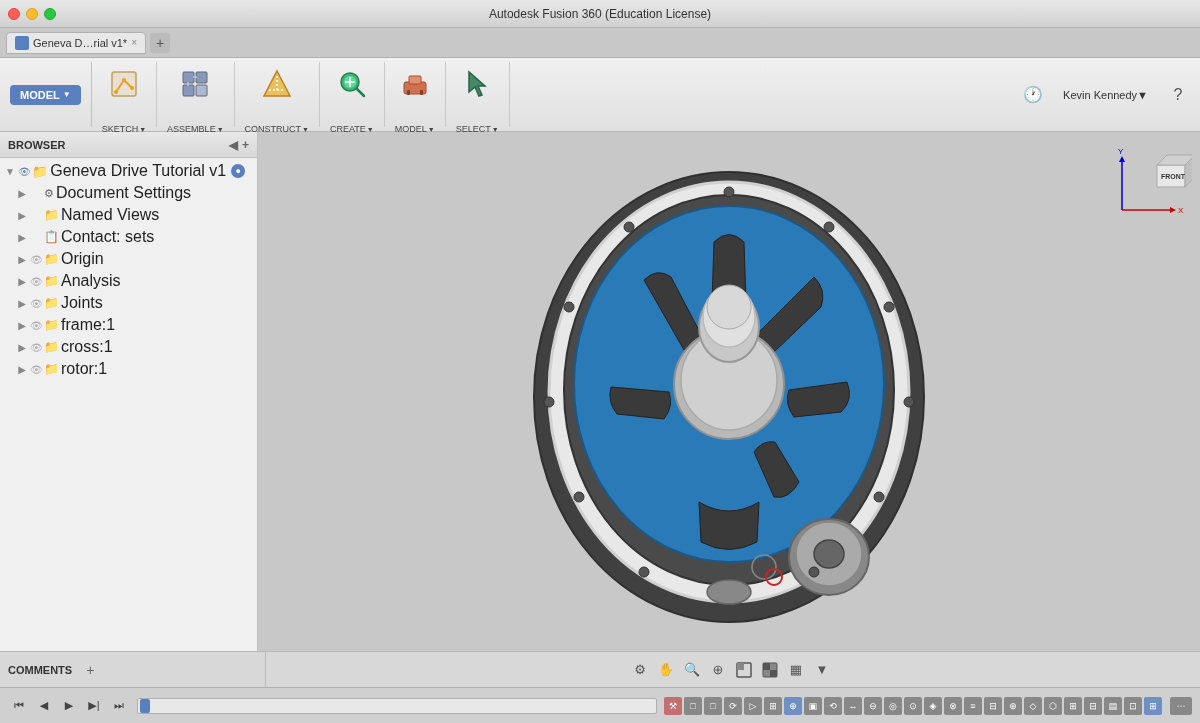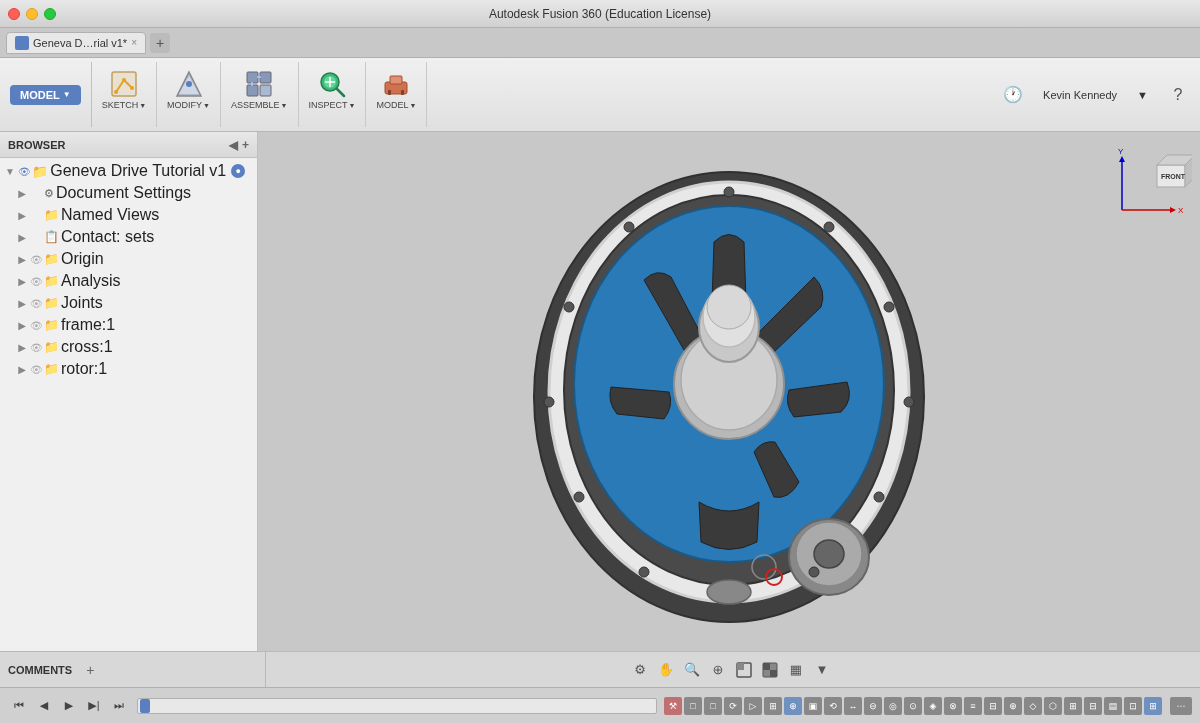--- a/index.html
+++ b/index.html
@@ -94,20 +94,21 @@
       align-items: flex-end;
     }
     .toolbar-item {
       display: flex;
       flex-direction: column;
       align-items: center;
       cursor: pointer;
       padding: 2px 4px;
       border-radius: 3px;
       min-width: 36px;
+      gap: 24px;
     }
     .toolbar-icon {
       width: 32px;
       height: 32px;
       display: flex;
       align-items: center;
       justify-content: center;
       font-size: 18px;
     }
     .toolbar-label {
@@ -131,21 +132,21 @@
     .rt-btn {
       width: 28px; height: 28px;
       border-radius: 4px;
       display: flex; align-items: center; justify-content: center;
       cursor: pointer;
       font-size: 16px;
       color: #555;
     }
 
     #user-area {
-      display: flex; align-items: flex-start; gap: 20px;
+      display: flex; align-items: flex-start; gap: 0;
       padding: 0 8px;
       font-size: 11px; color: #333;
       cursor: pointer;
     }
 
     
     #main {
       display: flex;
       height: calc(723px - 28px - 30px - 74px - 36px - 36px);
       
@@ -307,37 +308,20 @@
         </div>
         <div class="toolbar-label">
           <span>SKETCH</span>
           <span class="toolbar-label-arrow">▼</span>
         </div>
       </div>
     </div>
   </div>
 
 
-  <div class="toolbar-section">
-    <div class="toolbar-section-items">
-      <div class="toolbar-item">
-        <div class="toolbar-icon">
-          <svg width="32" height="32" viewBox="0 0 32 32">
-            <polygon points="16,4 28,28 4,28" fill="#b0b8c8" stroke="#888" stroke-width="1.5"></polygon>
-            <polygon points="16,8 26,26 6,26" fill="#d0d8e8" stroke="none"></polygon>
-            <circle cx="16" cy="16" r="3" fill="#5a7fc1"></circle>
-          </svg>
-        </div>
-        <div class="toolbar-label">
-          <span>MODIFY</span>
-          <span class="toolbar-label-arrow">▼</span>
-        </div>
-      </div>
-    </div>
-  </div>
 
   <div class="toolbar-section">
     <div class="toolbar-section-items">
       <div class="toolbar-item">
         <div class="toolbar-icon">
           <svg width="32" height="32" viewBox="0 0 32 32">
             <rect x="4" y="4" width="11" height="11" rx="1" fill="#8898b8" stroke="#667" stroke-width="1"></rect>
             <rect x="17" y="4" width="11" height="11" rx="1" fill="#8898b8" stroke="#667" stroke-width="1"></rect>
             <rect x="4" y="17" width="11" height="11" rx="1" fill="#8898b8" stroke="#667" stroke-width="1"></rect>
             <rect x="17" y="17" width="11" height="11" rx="1" fill="#aab8d0" stroke="#667" stroke-width="1"></rect>
@@ -346,35 +330,52 @@
           </svg>
         </div>
         <div class="toolbar-label">
           <span>ASSEMBLE</span>
           <span class="toolbar-label-arrow">▼</span>
         </div>
       </div>
     </div>
   </div>
 
+  <div class="toolbar-section">
+    <div class="toolbar-section-items">
+      <div class="toolbar-item">
+        <div class="toolbar-icon">
+          <svg width="32" height="32" viewBox="0 0 32 32">
+            <polygon points="16,3 29,28 3,28" fill="#e8c060" stroke="#c08020" stroke-width="1.5"></polygon>
+            <line x1="16" y1="8" x2="16" y2="24" stroke="white" stroke-width="1.5" stroke-dasharray="2,2"></line>
+            <line x1="8" y1="22" x2="24" y2="22" stroke="white" stroke-width="1.5" stroke-dasharray="2,2"></line>
+          </svg>
+        </div>
+        <div class="toolbar-label">
+          <span>CONSTRUCT</span>
+          <span class="toolbar-label-arrow">▼</span>
+        </div>
+      </div>
+    </div>
+  </div>
 
   <div class="toolbar-section">
     <div class="toolbar-section-items">
       <div class="toolbar-item">
         <div class="toolbar-icon">
           <svg width="32" height="32" viewBox="0 0 32 32">
             <circle cx="14" cy="14" r="9" fill="#40b878" stroke="#208050" stroke-width="1.5"></circle>
             <circle cx="14" cy="14" r="6" fill="#60d898" stroke="none"></circle>
             <line x1="21" y1="21" x2="28" y2="28" stroke="#208050" stroke-width="2.5" stroke-linecap="round"></line>
             <line x1="14" y1="9" x2="14" y2="19" stroke="white" stroke-width="1.5"></line>
             <line x1="9" y1="14" x2="19" y2="14" stroke="white" stroke-width="1.5"></line>
           </svg>
         </div>
         <div class="toolbar-label">
-          <span>INSPECT</span>
+          <span>CREATE</span>
           <span class="toolbar-label-arrow">▼</span>
         </div>
       </div>
     </div>
   </div>
 
 
   <div class="toolbar-section">
     <div class="toolbar-section-items">
       <div class="toolbar-item">
@@ -388,20 +389,35 @@
         </div>
         <div class="toolbar-label">
           <span>MODEL</span>
           <span class="toolbar-label-arrow">▼</span>
         </div>
       </div>
     </div>
   </div>
 
 
+  <div class="toolbar-section">
+    <div class="toolbar-section-items">
+      <div class="toolbar-item">
+        <div class="toolbar-icon">
+          <svg width="32" height="32" viewBox="0 0 32 32">
+            <polygon points="8,4 8,24 14,19 18,28 21,27 17,18 24,18" fill="#448866" stroke="#226644" stroke-width="1.5"></polygon>
+          </svg>
+        </div>
+        <div class="toolbar-label">
+          <span>SELECT</span>
+          <span class="toolbar-label-arrow">▼</span>
+        </div>
+      </div>
+    </div>
+  </div>
 
   <div id="right-toolbar">
     <div class="rt-btn">🕐</div>
     <div id="user-area">
       <span>Kevin Kennedy</span>
       <span>▼</span>
     </div>
     <div class="rt-btn">?</div>
   </div>
 </div>

